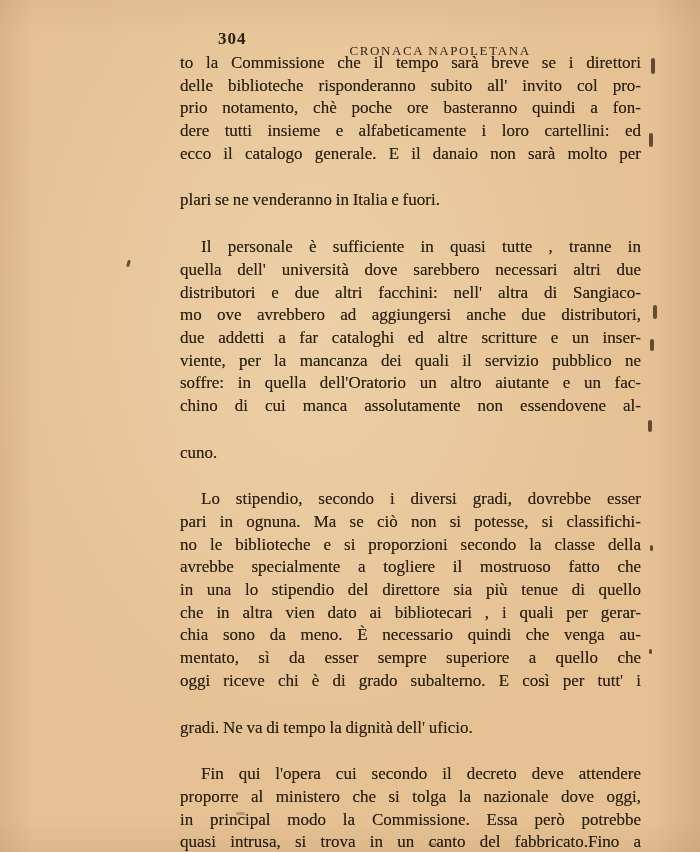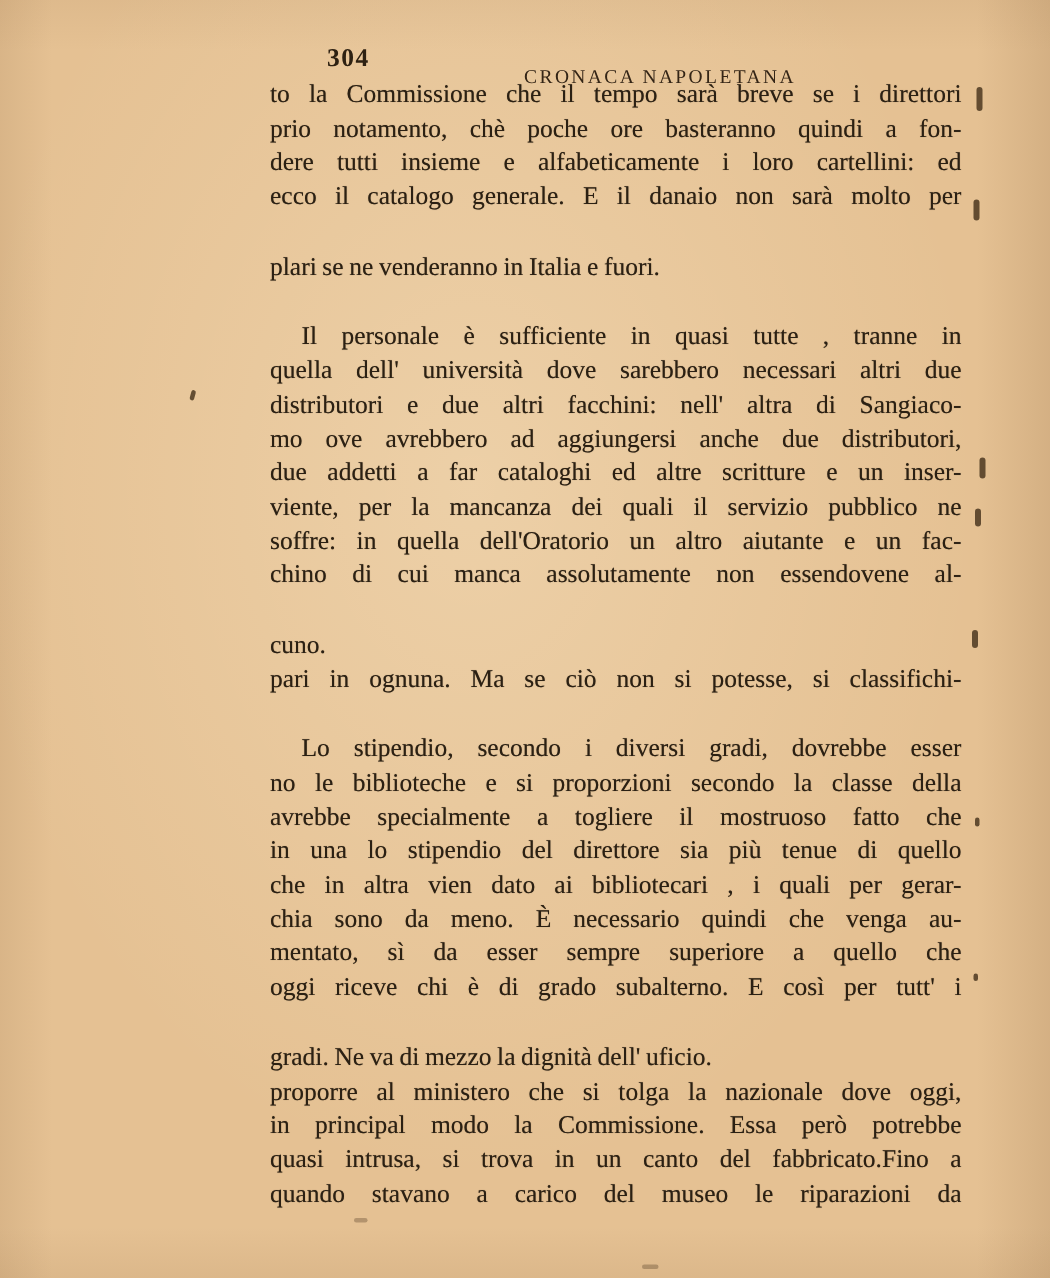--- a/index.html
+++ b/index.html
@@ -94,52 +94,54 @@
 
   <div class="header">
     <span class="page-number">304</span>
     <span class="running-title">CRONACA NAPOLETANA</span>
   </div>
 
   <div class="text-block">
 
     <div class="para">
       <div class="line">to la Commissione che il tempo sarà breve se i direttori</div>
+      <div class="line">delle biblioteche risponderanno subito all' invito col pro-</div>
       <div class="line">prio notamento, chè poche ore basteranno quindi a fon-</div>
       <div class="line">dere tutti insieme e alfabeticamente i loro cartellini: ed</div>
       <div class="line">ecco il catalogo generale. E il danaio non sarà molto per</div>
       <div class="line end">plari se ne venderanno in Italia e fuori.</div>
     </div>
 
     <div class="para">
       <div class="line indent">Il personale è sufficiente in quasi tutte , tranne in</div>
       <div class="line">quella dell' università dove sarebbero necessari altri due</div>
       <div class="line">distributori e due altri facchini: nell' altra di Sangiaco-</div>
       <div class="line">mo ove avrebbero ad aggiungersi anche due distributori,</div>
       <div class="line">due addetti a far cataloghi ed altre scritture e un inser-</div>
       <div class="line">viente, per la mancanza dei quali il servizio pubblico ne</div>
       <div class="line">soffre: in quella dell'Oratorio un altro aiutante e un fac-</div>
       <div class="line">chino di cui manca assolutamente non essendovene al-</div>
       <div class="line end">cuno.</div>
     </div>
 
     <div class="para">
+      <div class="line indent">Lo stipendio, secondo i diversi gradi, dovrebbe esser</div>
       <div class="line">pari in ognuna. Ma se ciò non si potesse, si classifichi-</div>
-      <div class="line indent">Lo stipendio, secondo i diversi gradi, dovrebbe esser</div>
       <div class="line">no le biblioteche e si proporzioni secondo la classe della</div>
       <div class="line">avrebbe specialmente a togliere il mostruoso fatto che</div>
       <div class="line">in una lo stipendio del direttore sia più tenue di quello</div>
       <div class="line">che in altra vien dato ai bibliotecari , i quali per gerar-</div>
       <div class="line">chia sono da meno. È necessario quindi che venga au-</div>
       <div class="line">mentato, sì da esser sempre superiore a quello che</div>
       <div class="line">oggi riceve chi è di grado subalterno. E così per tutt' i</div>
-      <div class="line end">gradi. Ne va di mezzo la dignità dell' uficio.</div>
+      <div class="line end">gradi. Ne va di tempo la dignità dell' uficio.</div>
     </div>
 
     <div class="para">
+      <div class="line indent">Fin qui l'opera cui secondo il decreto deve attendere</div>
       <div class="line">proporre al ministero che si tolga la nazionale dove oggi,</div>
       <div class="line">in principal modo la Commissione. Essa però potrebbe</div>
       <div class="line">quasi intrusa, si trova in un canto del fabbricato.Fino a</div>
       <div class="line">quando stavano a carico del museo le riparazioni da</div>
     </div>
 
   </div>
 
   <div>
     <div class="artifact" style="left:651px; top:58px;  width:4px; height:16px;"></div>

